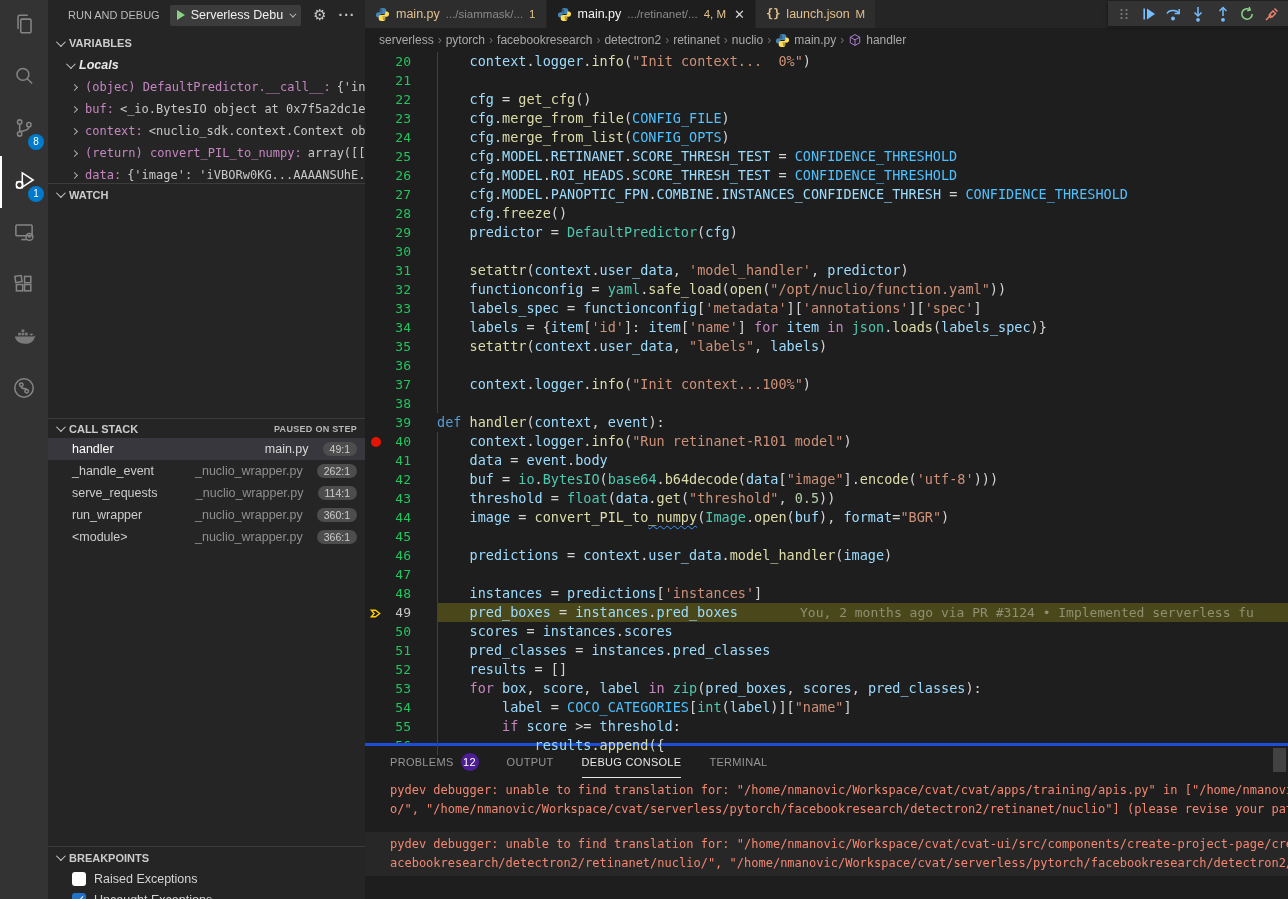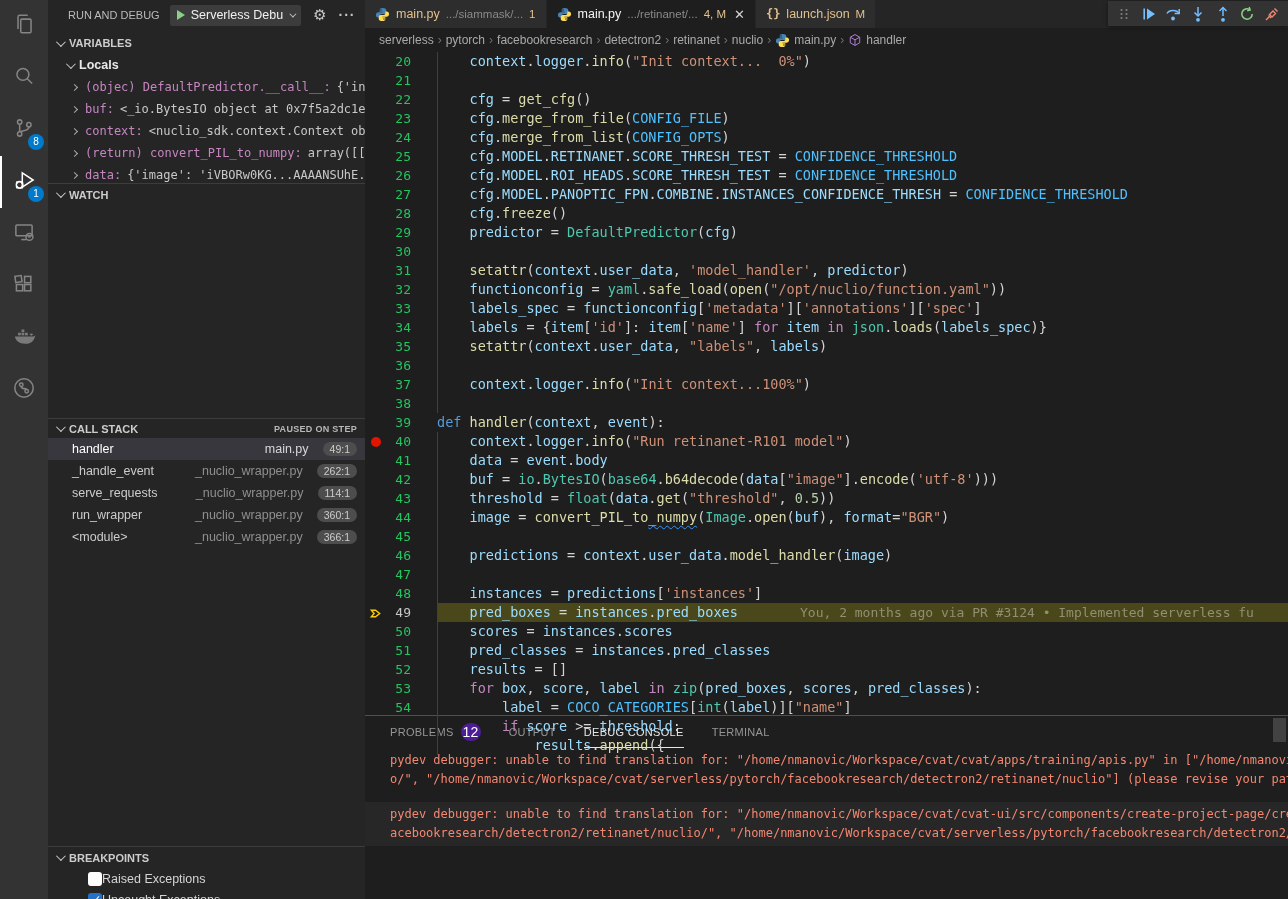--- a/index.html
+++ b/index.html
@@ -49,21 +49,21 @@
   .cs-row { display:flex; align-items:center; height:22px; padding:0 8px 0 24px; cursor:pointer; font-size:12.5px; }
   .cs-row.selected { background:#37373d; }
   .cs-fn { color:#cccccc; }
   .cs-row.selected .cs-fn { color:#ffffff; }
   .cs-file { margin-left:auto; color:#8f8f8f; }
   .cs-row.selected .cs-file { color:#d8d8d8; }
   .cs-loc { margin-left:14px; background:#4d4d4d; border-radius:9px; padding:1px 7px; font-size:10.5px; color:#cccccc; }
   #cs-link { height:22px; display:flex; align-items:center; justify-content:center; color:#3794ff; font-size:12.5px; cursor:pointer; }
 
   #breakpoints { position:absolute; left:0; top:846px; right:0; }
-  .bp-row { display:flex; align-items:center; height:21px; padding-left:40px; cursor:pointer; }
+  .bp-row { display:flex; align-items:center; height:21px; padding-left:24px; gap:8px; cursor:pointer; }
   .bp-check { width:14px; height:14px; border-radius:3px; background:#ffffff; flex:none; }
   .bp-check.checked { background:#2472c8; position:relative; }
   .bp-check.checked::after { content:""; position:absolute; left:4px; top:1px; width:4px; height:8px;
     border-right:1.6px solid #fff; border-bottom:1.6px solid #fff; transform:rotate(40deg); }
   .bp-label { font-size:12.5px; color:#d4d4d4; }
 
   
   #editor { position:absolute; left:365px; top:0; right:0; height:899px; background:#1e1e1e; }
   #tabbar { position:absolute; left:0; top:0; right:0; height:28px; background:#252526; display:flex; }
   .tab { display:flex; align-items:center; gap:6px; padding:0 10px; height:28px; background:#2d2d2d; border-right:1px solid #252526; cursor:pointer; font-size:12.5px; white-space:nowrap; }
@@ -94,25 +94,25 @@
   .line-text { position:absolute; left:72px; top:0; font-family:"DejaVu Sans Mono", monospace; font-size:13.5px; line-height:19px; }
   .code-line.current::before { content:""; position:absolute; left:72px; right:0; top:0; height:19px; background:#4a481b; }
   .line-text, .blame { z-index:2; }
   .blame { position:absolute; left:435px; top:0; font-family:"DejaVu Sans Mono", monospace; font-size:13px; line-height:19px; color:#908f72; white-space:pre; }
   #indent-guide-a, #indent-guide-b { position:absolute; left:72px; width:1px; background:#404040; z-index:1; }
   .tk-p{color:#d4d4d4} .tk-v{color:#9cdcfe} .tk-f{color:#dcdcaa} .tk-s{color:#ce9178}
   .tk-k{color:#c586c0} .tk-d{color:#569cd6} .tk-c{color:#4ec9b0} .tk-C{color:#4fc1ff} .tk-n{color:#b5cea8}
   .tk-fq{color:#dcdcaa; text-decoration:underline wavy #3794ff 1px; text-underline-offset:3px;}
 
   
-  #panel { position:absolute; left:0; right:0; bottom:0; height:184px; background:#1e1e1e; border-top:1px solid #1d4ed8; }
+  #panel { position:absolute; left:0; right:0; bottom:0; height:156px; background:#1e1e1e; border-top:3px solid #1d4ed8; }
   #panel-tabs { display:flex; align-items:center; gap:28px; height:32px; padding-left:25px; }
   .ptab { display:flex; align-items:center; gap:7px; font-size:11px; letter-spacing:.3px; color:#969696; cursor:pointer; height:32px; }
   .ptab.active { color:#e7e7e7; border-bottom:1px solid #e7e7e7; }
-  .ptab-badge { background:#4c1d95; color:#ffffff; border-radius:9px; min-width:18px; height:18px; line-height:18px; text-align:center; font-size:14px; padding:0 2px; }
+  .ptab-badge { background:#4c1d95; color:#ffffff; border-radius:9px; min-width:18px; height:18px; line-height:18px; text-align:center; font-size:11px; padding:0 2px; }
   .console-block { padding:3px 0 3px 25px; }
   .console-block.alt { background:#272727; }
   .console-line { font-family:"DejaVu Sans Mono", monospace; font-size:12px; line-height:19px; color:#f48771; white-space:pre; overflow:hidden; }
   #panel-scroll-thumb { position:absolute; right:2px; top:2px; width:13px; height:24px; background:#424242; }
   .console-gap { height:10px; }
 </style>
 </head>
 <body>
 
 <div id="root">
@@ -194,21 +194,21 @@
         <span class="chev small"></span>
       </div>
       <span id="gear-btn">⚙</span>
       <span id="more-btn">···</span>
     </div>
 
     <div class="sec-header" style="position:absolute;top:32px;left:0;right:0;">
       <span class="chev"></span>
       <span>VARIABLES</span>
     </div>
-    <div id="vars-scope" style="position:absolute;top:54px;left:0;right:16px;">
+    <div id="vars-scope" style="position:absolute;top:54px;left:0;right:16px;font-style:italic;">
       <span class="chev"></span>
       <span>Locals</span>
     </div>
     <div id="vars-list" style="position:absolute;top:76px;left:0;right:0;">
         <div class="var-row">
           <span class="tchev"></span>
           <span class="var-name">(objec) DefaultPredictor.__call__:</span>
           <span class="var-value">{'inst…</span>
         </div>
         <div class="var-row">

